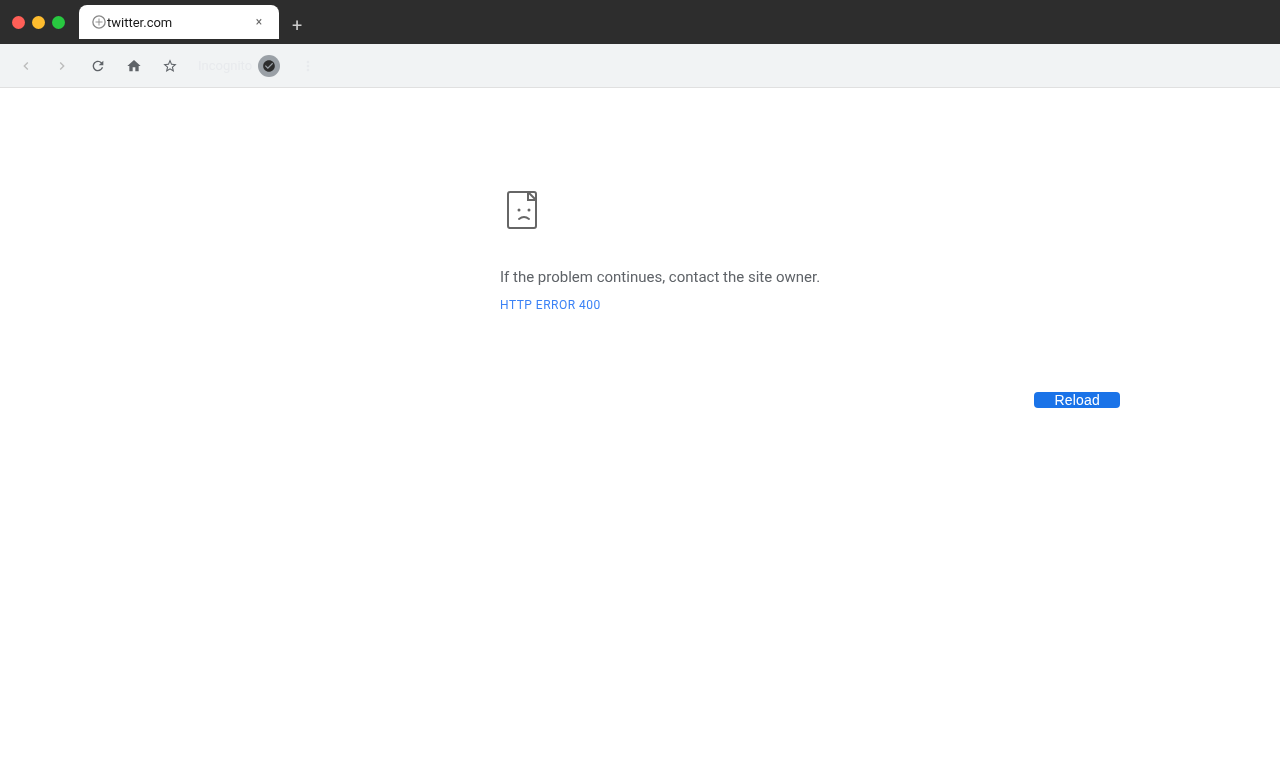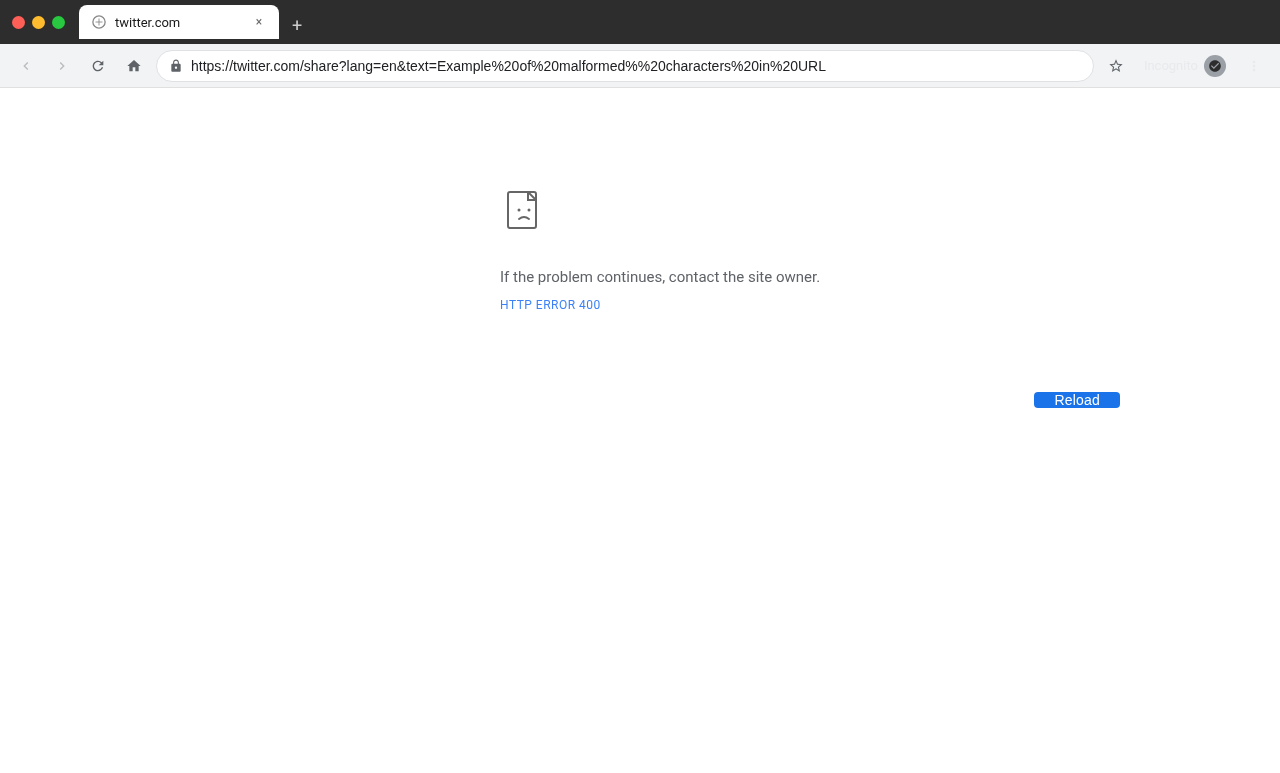--- a/index.html
+++ b/index.html
@@ -55,21 +55,21 @@
       padding-bottom: 0;
     }
 
     .tab {
       background: #ffffff;
       height: 34px;
       border-radius: 8px 8px 0 0;
       display: flex;
       align-items: center;
       padding: 0 12px;
-      gap: 8px;
+      gap: 0;
       min-width: 200px;
       max-width: 240px;
       cursor: pointer;
     }
 
     .tab-favicon {
       width: 16px;
       height: 16px;
       display: flex;
       align-items: center;
@@ -346,28 +346,20 @@
       <svg viewBox="0 0 24 24" fill="currentColor">
           <path d="M17.65 6.35A7.958 7.958 0 0012 4c-4.42 0-7.99 3.58-7.99 8s3.57 8 7.99 8c3.73 0 6.84-2.55 7.73-6h-2.08A5.99 5.99 0 0112 18c-3.31 0-6-2.69-6-6s2.69-6 6-6c1.66 0 3.14.69 4.22 1.78L13 11h7V4l-2.35 2.35z"></path>
         </svg>
     </div>
     <div class="nav-btn">
       <svg viewBox="0 0 24 24" fill="currentColor">
           <path d="M10 20v-6h4v6h5v-8h3L12 3 2 12h3v8z"></path>
         </svg>
     </div>
 
-    <div class="address-bar-wrapper">
-      <div class="lock-icon">
-        <svg viewBox="0 0 24 24" fill="currentColor">
-            <path d="M18 8h-1V6c0-2.76-2.24-5-5-5S7 3.24 7 6v2H6c-1.1 0-2 .9-2 2v10c0 1.1.9 2 2 2h12c1.1 0 2-.9 2-2V10c0-1.1-.9-2-2-2zm-6 9c-1.1 0-2-.9-2-2s.9-2 2-2 2 .9 2 2-.9 2-2 2zm3.1-9H8.9V6c0-1.71 1.39-3.1 3.1-3.1 1.71 0 3.1 1.39 3.1 3.1v2z"></path>
-          </svg>
-      </div>
-      <input class="address-input" type="text" value="https://twitter.com/share?lang=en&amp;text=Example%20of%20malformed%%20characters%20in%20URL" style="">
-    </div>
 
     <div class="nav-right">
       <div class="star-btn">
         <svg viewBox="0 0 24 24" fill="currentColor">
             <path d="M22 9.24l-7.19-.62L12 2 9.19 8.63 2 9.24l5.46 4.73L5.82 21 12 17.27 18.18 21l-1.63-7.03L22 9.24zM12 15.4l-3.76 2.27 1-4.28-3.32-2.88 4.38-.38L12 6.1l1.71 4.04 4.38.38-3.32 2.88 1 4.28L12 15.4z"></path>
           </svg>
       </div>
 
       <div class="incognito-badge">
         <span class="incognito-text">Incognito</span>

